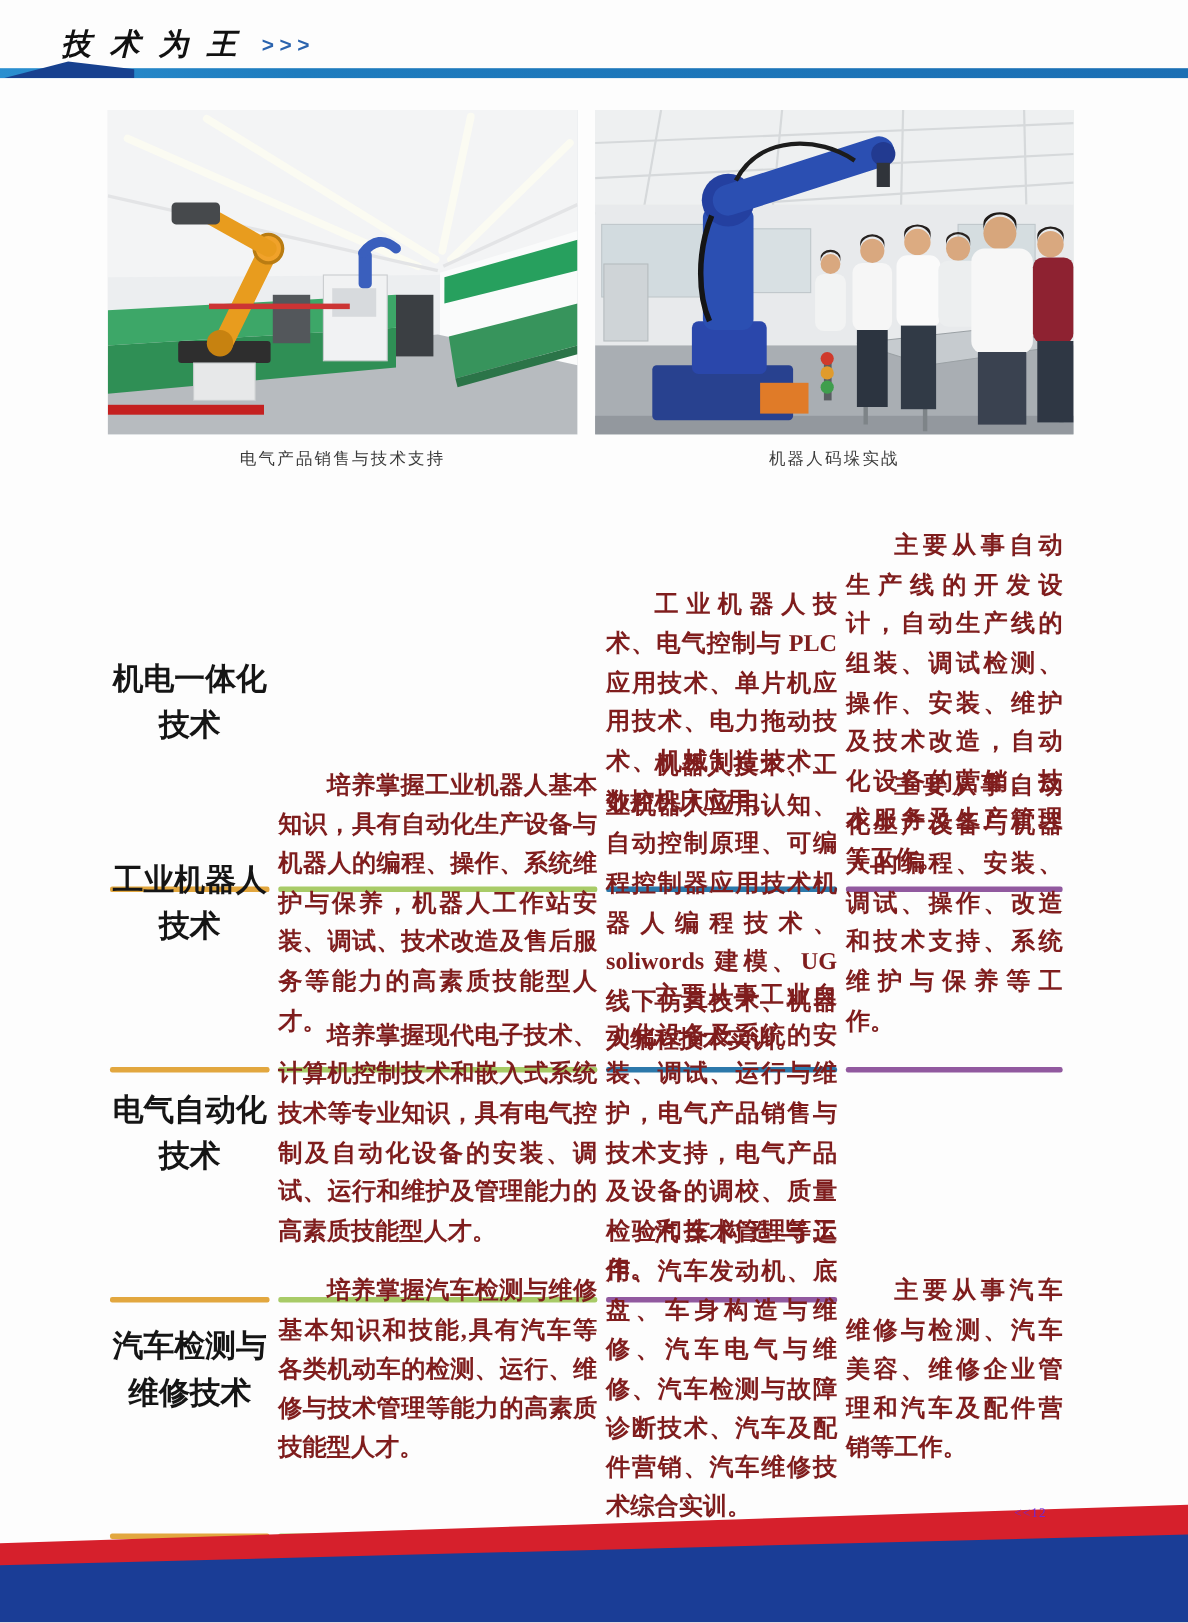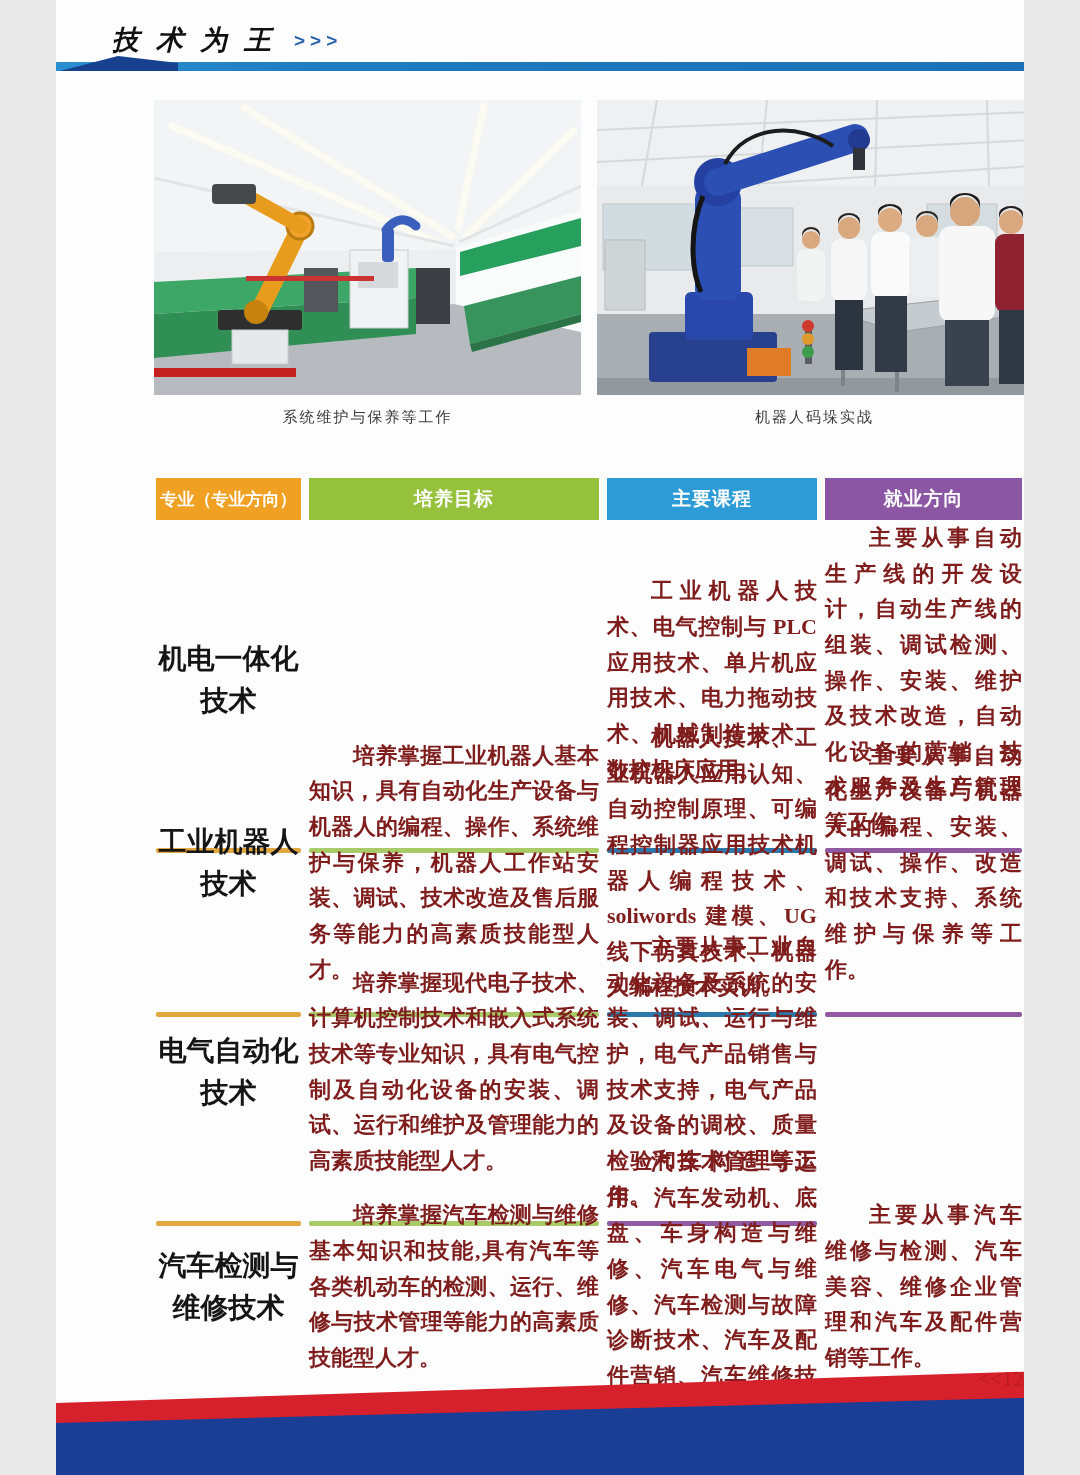--- a/index.html
+++ b/index.html
@@ -1,16 +1,16 @@
 <!DOCTYPE html>
 <html><head>
 <meta charset="utf-8">
 <style>
   html,body{margin:0;padding:0;background:#e9e9e9;}
-  .page{position:relative;width:968px;height:1475px;margin:0 auto;background:#fdfdfd;overflow:hidden;
+  .page{position:relative;width:1080px;height:1475px;margin:0 auto;background:#fdfdfd;overflow:hidden;
         font-family:"Liberation Serif",serif;}
 
   
   .brand{position:absolute;top:22px;left:56px;white-space:nowrap;}
   .brand-title{font-family:"Liberation Serif",serif;font-weight:bold;font-style:italic;
                font-size:27px;color:#111;letter-spacing:17px;}
   .brand-chevrons{font-family:"Liberation Sans",sans-serif;font-weight:bold;color:#2a63ae;
                   font-size:19px;letter-spacing:5px;margin-left:6px;vertical-align:2px;}
   .header-band{position:absolute;top:50px;left:0;width:1080px;height:26px;}
 
@@ -38,21 +38,21 @@
   .major span{display:block;width:100%;text-align:center;font-family:"Liberation Sans",sans-serif;
               font-weight:bold;font-size:28px;color:#151515;white-space:pre-line;line-height:1.5;}
   .bar{position:absolute;left:0;right:0;bottom:4px;height:5px;border-radius:2px;}
   .bar-major {background:#E2A73F;}
   .bar-goal  {background:#A8CB67;}
   .bar-course{background:#2C78AA;}
   .bar-job   {background:#91599F;}
 
   
   .footer-art{position:absolute;left:0;top:1363px;width:1080px;height:112px;}
-  .page-number{position:absolute;left:922px;top:1368px;width:60px;font-size:20px;color:#b91c1c;
+  .page-number{position:absolute;left:922px;top:1368px;width:60px;font-size:12px;color:#6d28d9;
                font-family:"Liberation Serif",serif;letter-spacing:1px;z-index:5;}
 </style>
 </head>
 <body>
 
 <div class="page">
 
   <div class="brand">
     <span class="brand-title">技术为王</span><span class="brand-chevrons">&gt;&gt;&gt;</span>
   </div>
@@ -112,21 +112,21 @@
           <path d="M104,214 L146,128" stroke="#e89c1e" stroke-width="18" stroke-linecap="round"></path>
           <circle cx="146" cy="126" r="13" fill="#f0a22a" stroke="#b97c12" stroke-width="3"></circle>
           <path d="M146,126 L92,96" stroke="#e89c1e" stroke-width="15" stroke-linecap="round"></path>
           <rect x="58" y="84" width="44" height="20" rx="4" fill="#46494c"></rect>
           <circle cx="102" cy="212" r="12" fill="#c78210"></circle>
         </g>
 
         <rect x="92" y="176" width="128" height="5" fill="#cc3434"></rect>
         <rect x="0" y="268" width="142" height="9" fill="#c42020"></rect>
       </svg>
-      <figcaption>系统维护与保养等工作</figcaption>
+      <figcaption>电气产品销售与技术支持</figcaption>
     </figure>
 
     <figure>
       <svg class="photo-frame" width="435" height="295" viewBox="0 0 435 295">
         <rect width="435" height="295" fill="#f2f3f4"></rect>
 
         <polygon points="0,0 435,0 435,86 0,118" fill="#eef0f1"></polygon>
         <g stroke="#d6d9db" stroke-width="2">
           <line x1="0" y1="30" x2="435" y2="12"></line>
           <line x1="0" y1="62" x2="435" y2="40"></line>
@@ -209,26 +209,20 @@
               <path d="M205,138 a9,9 0 0,1 18,0 l0,-4 a9,7 0 0,0 -18,0 z" fill="#2a2421"></path>
             <rect x="200" y="149" width="28" height="52" rx="8" fill="#f2f3f3"></rect>
           </g>
         </g>
       </svg>
       <figcaption>机器人码垛实战</figcaption>
     </figure>
   </section>
 
   <section class="spec-table">
-    <div class="grid-row">
-      <div class="th th-major">专业（专业方向）</div>
-      <div class="th th-goal">培养目标</div>
-      <div class="th th-course">主要课程</div>
-      <div class="th th-job">就业方向</div>
-    </div>
 
     <div class="grid-row data-row r1">
       <div class="cell major">
           <span>机电一体化技术</span>
           <i class="bar bar-major"></i>
         </div>
       <div class="cell">
           <i class="bar bar-goal"></i>
         </div>
       <div class="cell">

